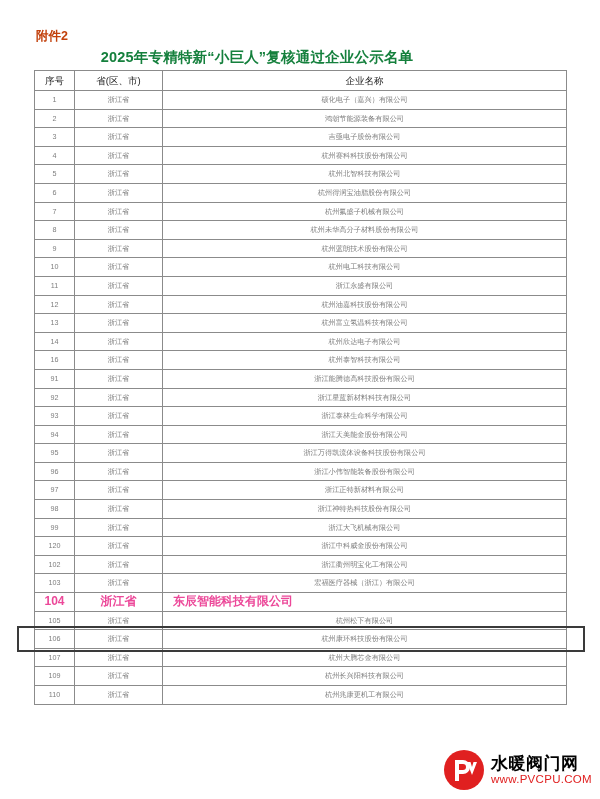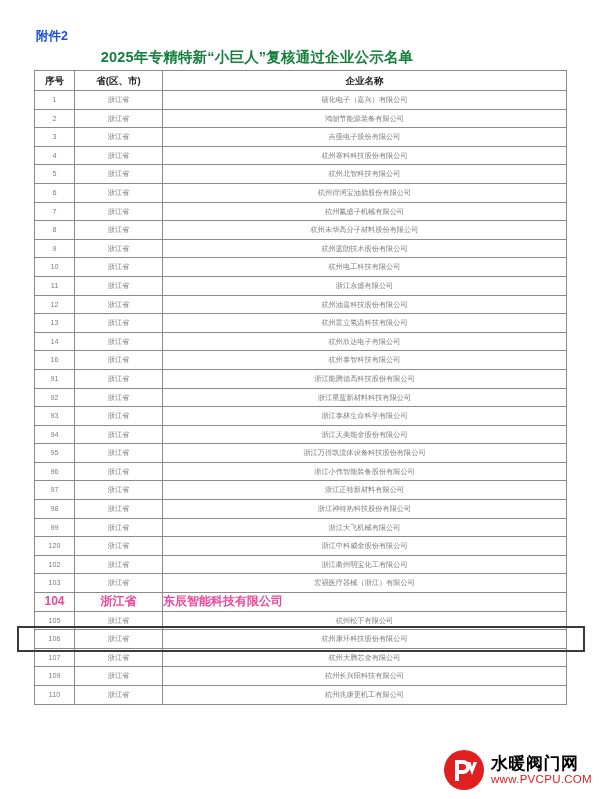--- a/index.html
+++ b/index.html
@@ -20,21 +20,21 @@
     width: 600px;
     height: 799px;
     background: #fff;
   }
   .attachment-label {
     position: absolute;
     left: 36px;
     top: 28px;
     font-size: 12.5px;
     font-weight: bold;
-    color: #1d4ed8;
+    color: #c2410c;
     letter-spacing: 0px;
   }
   .doc-title {
     position: absolute;
     left: 0;
     top: 48px;
     width: 514px;
     text-align: center;
     font-size: 14.5px;
     font-weight: bold;
@@ -58,42 +58,42 @@
     text-align: center;
     vertical-align: middle;
     color: #7e7e7e;
     font-size: 7.2px;
     overflow: hidden;
     white-space: nowrap;
   }
   table.main-table th {
     color: #222;
     font-size: 9.5px;
-    font-weight: bold;
+    font-weight: normal;
     height: 19px;
     line-height: 19px;
     margin-top: 36px;
   }
   col.c-no { width: 40px; }
   col.c-prov { width: 88px; }
   col.c-name { width: 404px; }
 
   td.cell-no { font-size: 7px; }
   td.cell-prov { font-size: 7.4px; }
   td.cell-name { font-size: 7.6px; }
 
   
   tr.highlight td {
     color: #ec4899;
     font-weight: bold;
     background: #ffffff;
   }
   tr.highlight td.cell-no { font-size: 12px; }
   tr.highlight td.cell-prov { font-size: 12px; }
-  tr.highlight td.cell-name { font-size: 12px; text-align: left; padding-left: 0; }
+  tr.highlight td.cell-name { font-size: 12px; text-align: left; padding-left: 10px; }
 
   .highlight-box {
     position: absolute;
     border: 2px solid #3a3a3a;
     box-sizing: border-box;
     pointer-events: none;
   }
 
   
   .watermark {

